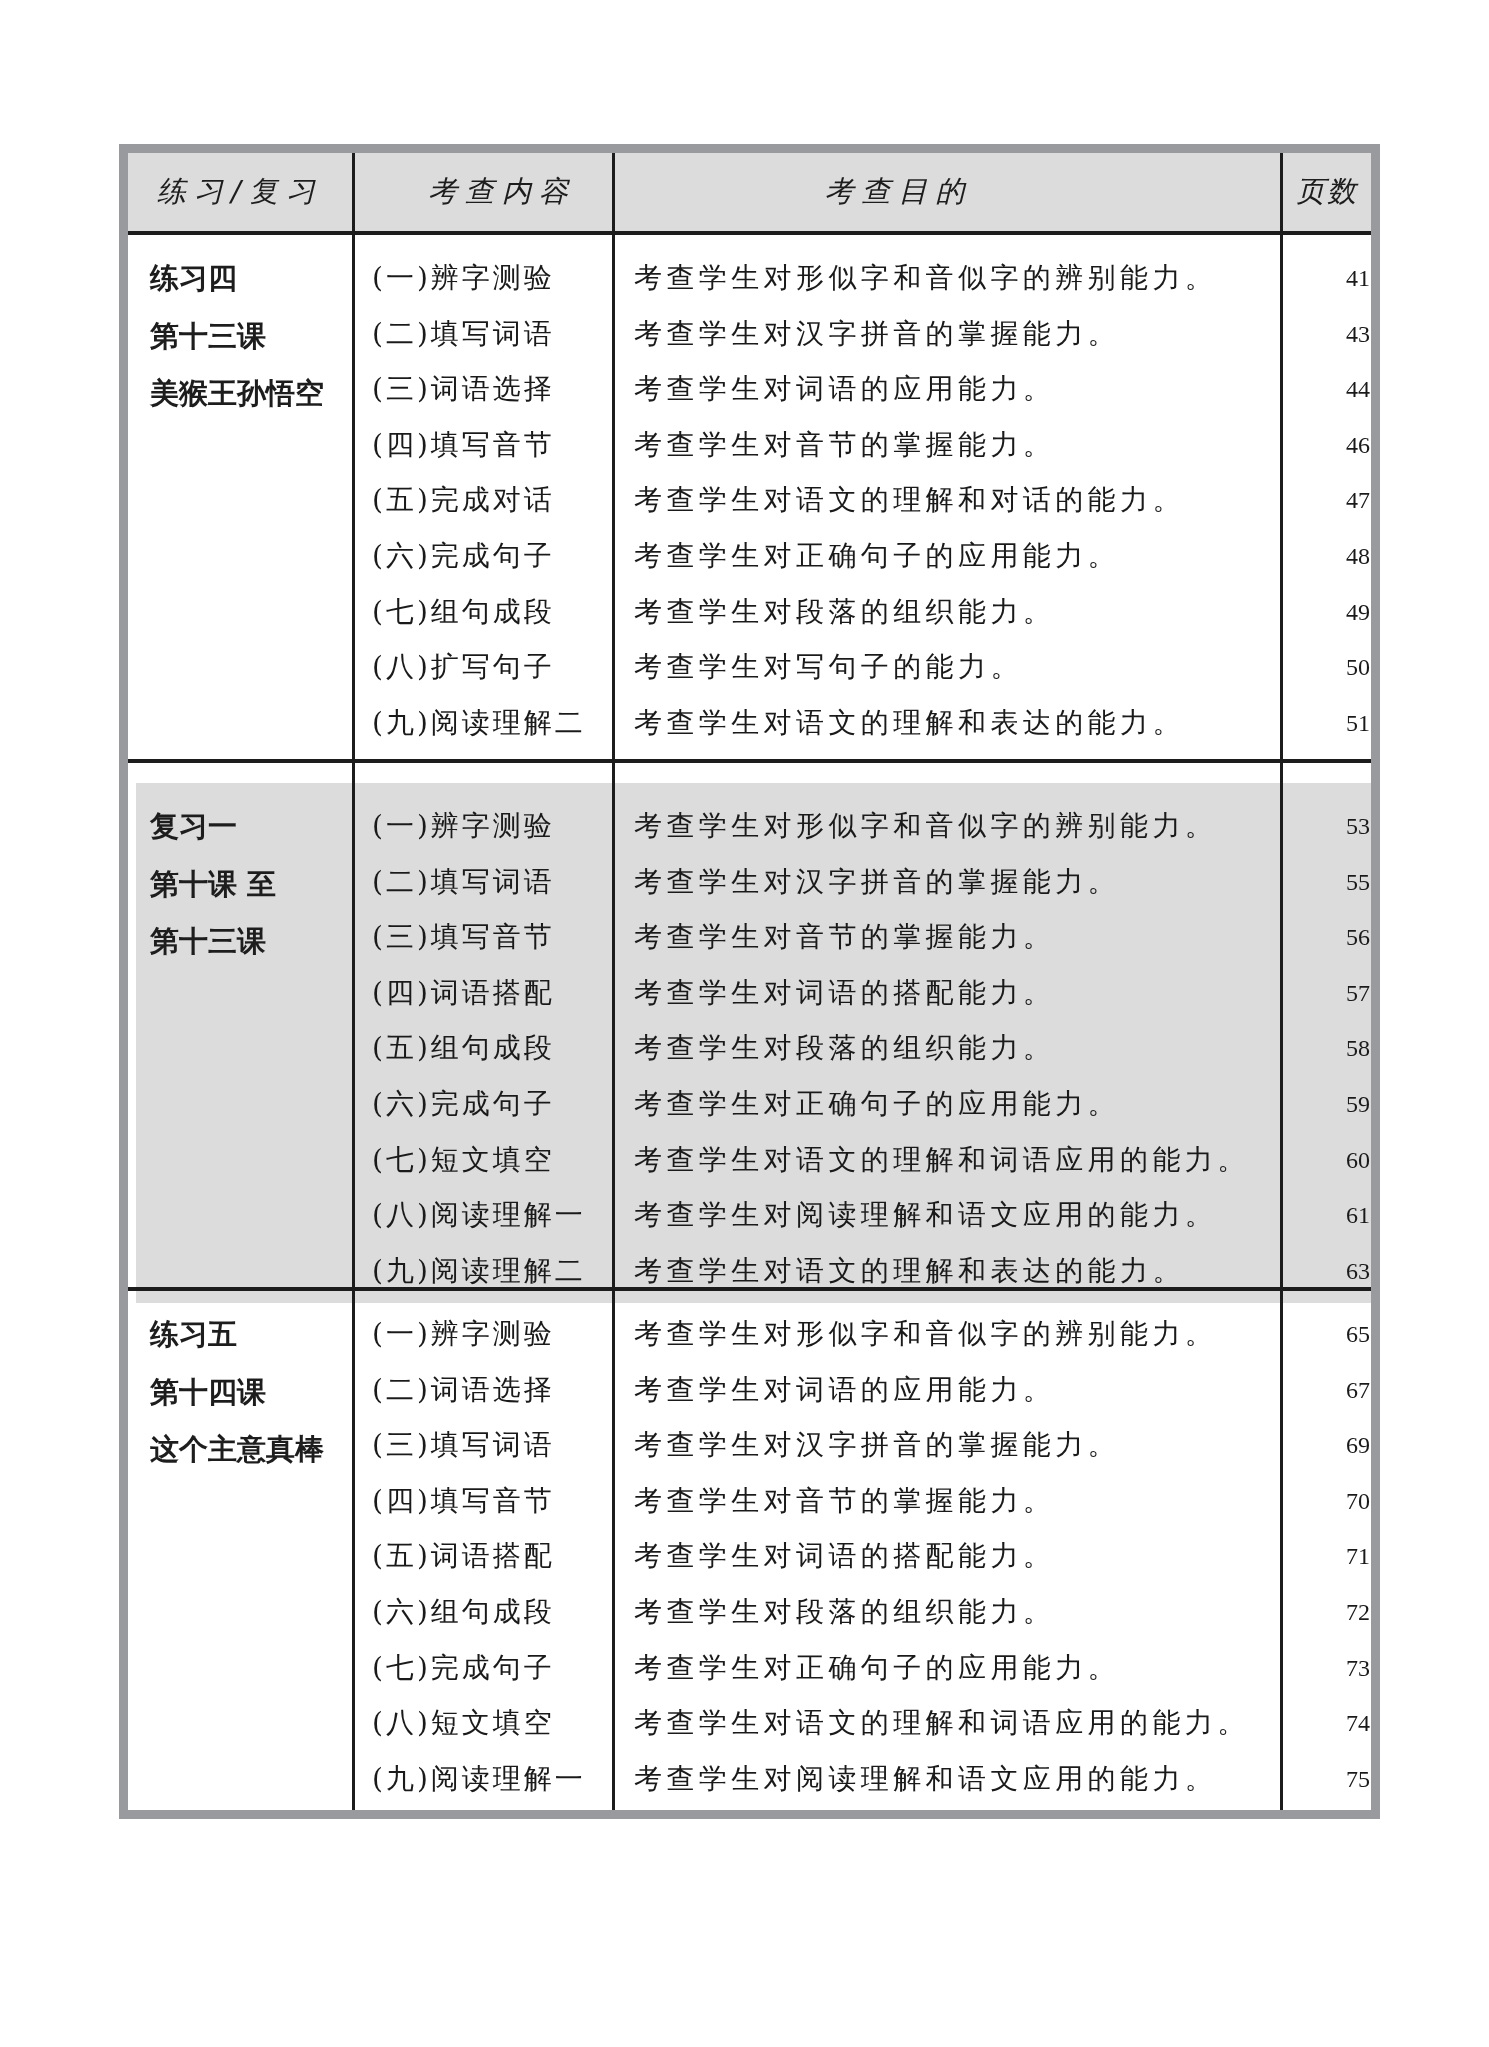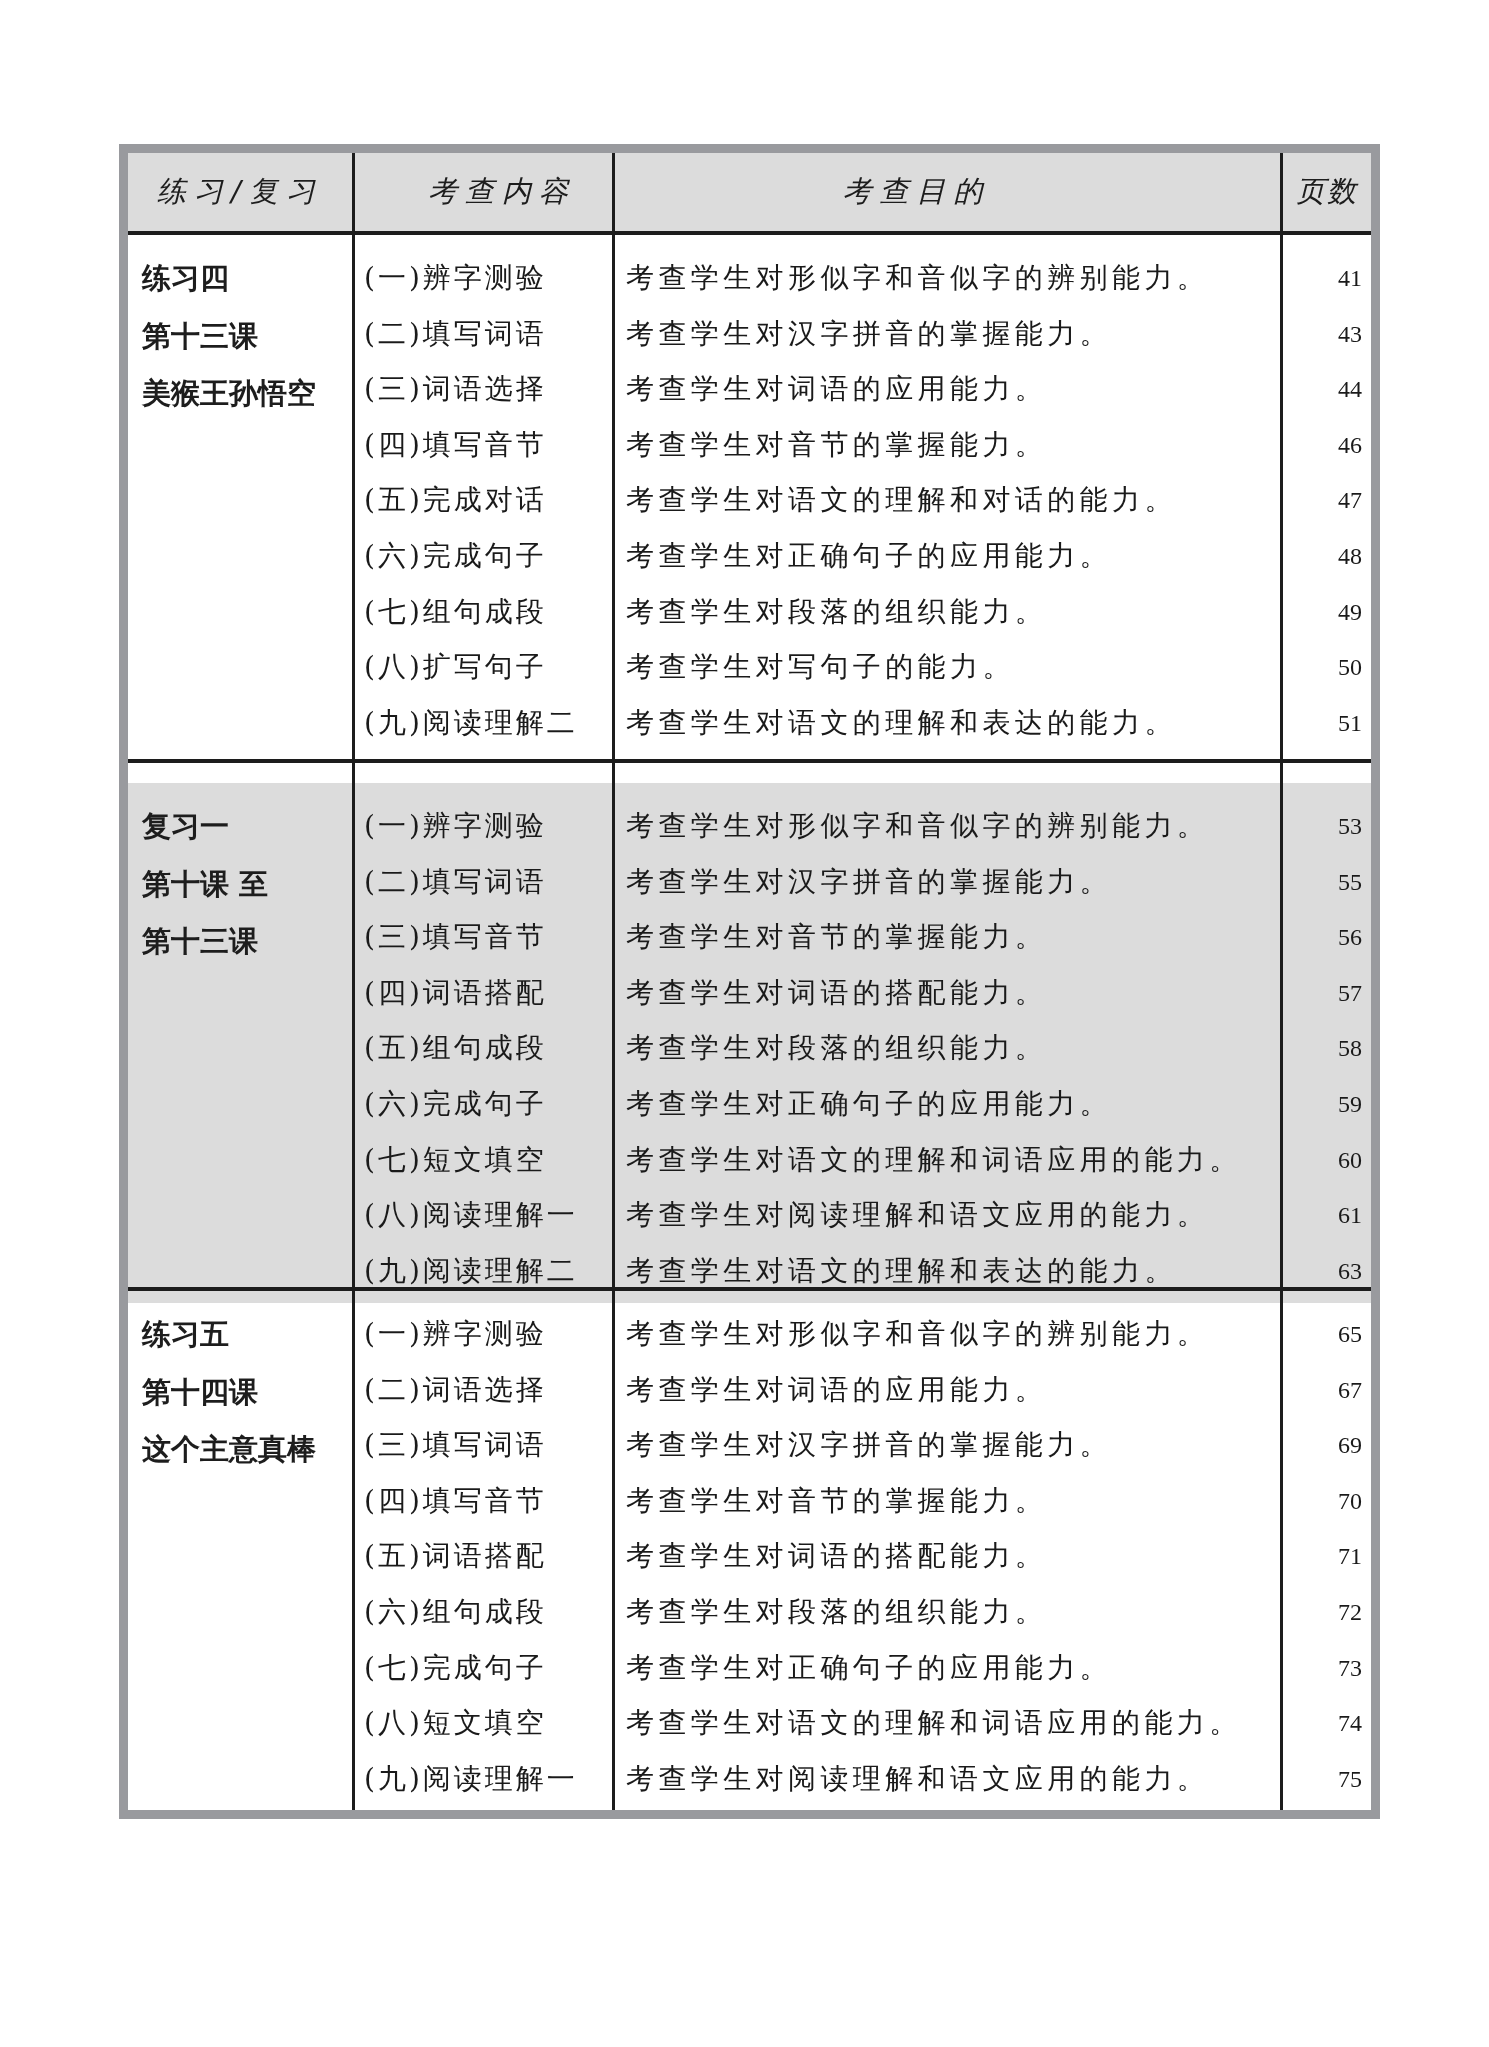--- a/index.html
+++ b/index.html
@@ -5,41 +5,41 @@
   html, body { margin: 0; padding: 0; background: #ffffff; }
   body { width: 1489px; height: 2047px; position: relative; overflow: hidden;
          font-family: "DejaVu Serif", "Liberation Serif", serif; color: #1a1a1a; }
   .frame { position: absolute; left: 119px; top: 144px; width: 1243px; height: 1657px;
            border: 9px solid #999a9e; background: #ffffff; }
   .vline { position: absolute; top: 0; bottom: 0; width: 3px; background: #1c1c1c; }
   .hline { position: absolute; left: 0; right: 0; height: 4px; background: #1c1c1c; }
   .header { position: absolute; left: 0; right: 0; top: 0; height: 78px; background: #dcdcdc; font-style: italic; }
   .hcell { position: absolute; top: 0; height: 78px; display: flex; align-items: center; justify-content: center;
            font-family: "DejaVu Sans", "Liberation Sans", sans-serif; font-size: 29px; letter-spacing: 8px; color: #1d1d1d; }
-  .section { position: absolute; left: 0; right: 0; }
+  .section { position: absolute; left: 8px; right: 0; }
   .section.shaded { background: #dcdcdc; }
   .lesson { position: absolute; left: 14px; top: 22px; width: 215px; }
   .lesson div { height: 57.5px; line-height: 42px; font-family: "DejaVu Sans", "Liberation Sans", sans-serif;
                 font-weight: bold; font-size: 29px; color: #1d1d1d; white-space: nowrap; }
   .rows { position: absolute; left: 0; right: 0; top: 22px; }
   .row { position: relative; height: 55.6px; }
   .c2 { position: absolute; left: 236px; top: 0; line-height: 42px; font-size: 28px; letter-spacing: 3px; white-space: nowrap; }
   .c3 { position: absolute; left: 498px; top: 0; line-height: 42px; font-size: 28px; letter-spacing: 4.4px; white-space: nowrap; }
   .c4 { position: absolute; left: 1164px; width: 70px; top: 0; line-height: 42px; font-size: 24px; text-align: right;
         font-family: "Liberation Serif", "DejaVu Serif", serif; }
 </style>
 </head>
 <body>
 
 <div class="frame">
 
   <div class="header">
     <div class="hcell" style="left:0;width:224px;">练习/复习</div>
     <div class="hcell" style="left:227px;width:294px;border-radius:6px;">考查内容</div>
-    <div class="hcell" style="left:503px;width:571px;">考查目的</div>
+    <div class="hcell" style="left:485px;width:571px;">考查目的</div>
     <div class="hcell" style="left:1155px;width:88px;letter-spacing:2px;">页数</div>
   </div>
 
   <div class="section" style="top:82px;height:524px;">
     <div class="lesson">
       <div>练习四</div>
       <div>第十三课</div>
       <div>美猴王孙悟空</div>
     </div>
     <div class="rows">

